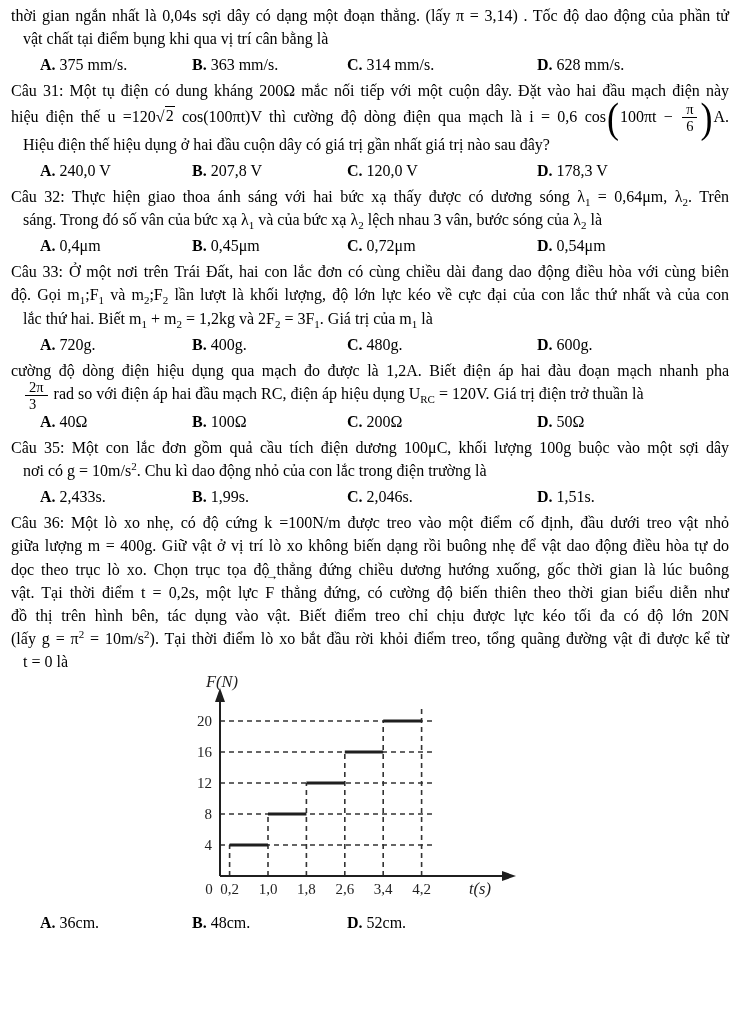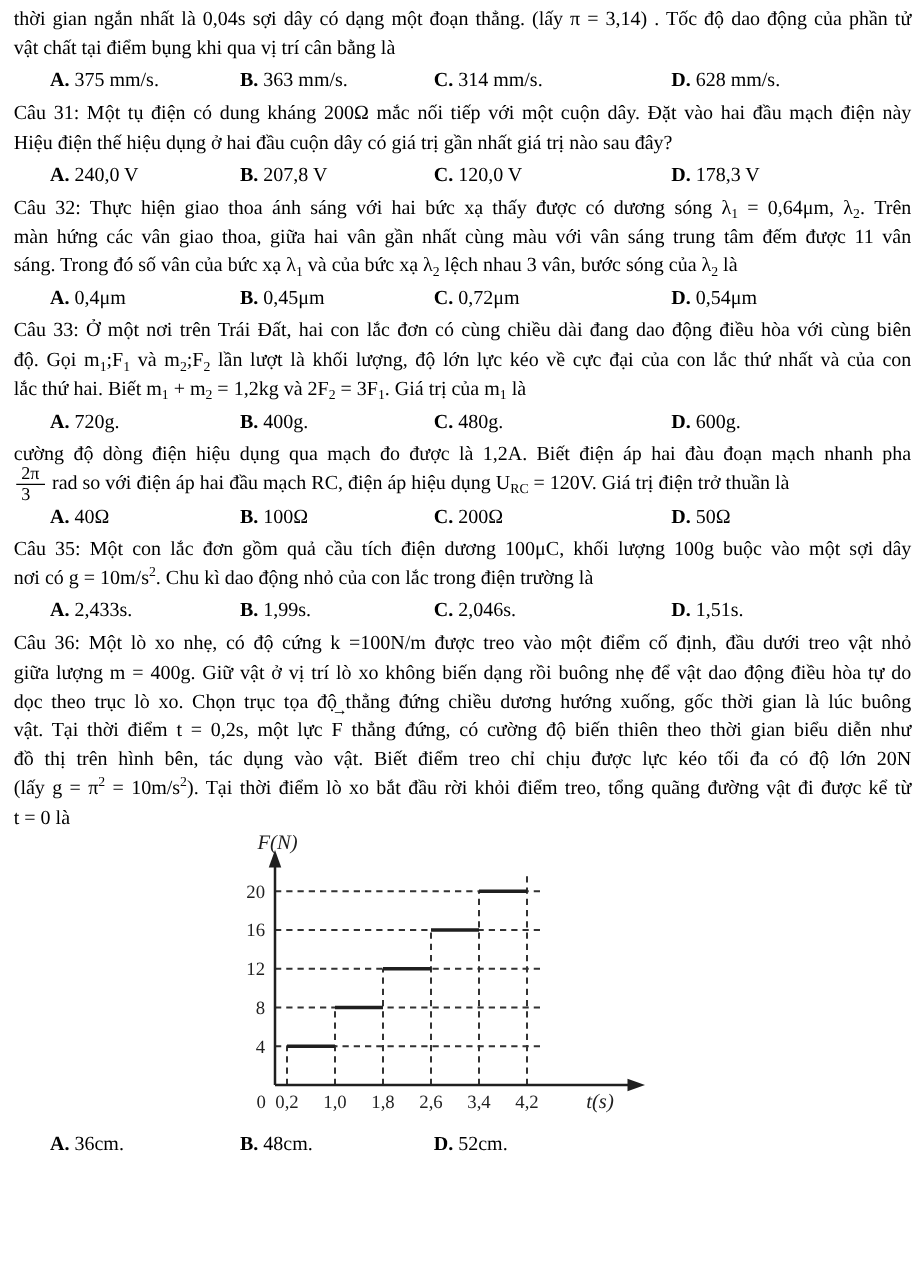--- a/index.html
+++ b/index.html
@@ -8,21 +8,21 @@
     background:#ffffff;color:#000;
     font-family:"Liberation Serif","DejaVu Serif",serif;
     font-size:16px;
   }
   .page{padding:4px 8px 0 11px;width:718px;}
   .para{margin:0;}
   .line{
     text-align:justify;text-align-last:justify;
     line-height:23.2px;min-height:23.2px;
   }
-  .line.last{text-align-last:left;}
+  .line.last{text-align-last:left;margin-left:12px;}
   .bold{font-weight:normal;}
   .opts{
     display:grid;grid-template-columns:152px 155px 190px 1fr;
     padding-left:29px;height:29px;line-height:29px;align-items:center;
   }
   .opt .k{font-weight:bold;}
   .sub{font-size:11px;vertical-align:-3.5px;line-height:0;}
   .sup{font-size:11px;vertical-align:6px;line-height:0;}
   .ol{border-top:1.2px solid #000;padding:0 1px;}
   .frac{
@@ -53,31 +53,31 @@
         <div class="line last"><span class="run">vật chất tại điểm bụng khi qua vị trí cân bằng là</span></div>
       </div>
       <div class="opts">
         <span class="opt"><span class="k">A.</span><span class="v"> 375 mm/s.</span></span>
         <span class="opt"><span class="k">B.</span><span class="v"> 363 mm/s.</span></span>
         <span class="opt"><span class="k">C.</span><span class="v"> 314 mm/s.</span></span>
         <span class="opt"><span class="k">D.</span><span class="v"> 628 mm/s.</span></span>
       </div>
       <div class="para">
         <div class="line"><span class="bold">Câu 31:</span><span class="run"> Một tụ điện có dung kháng 200Ω mắc nối tiếp với một cuộn dây. Đặt vào hai đầu mạch điện này</span></div>
+        <div class="line"><span class="run">hiệu điện thế u =120√</span><span class="ol">2</span><span class="run"> cos(100πt)V thì cường độ dòng điện qua mạch là i = 0,6 cos</span><span class="bigp">(</span><span class="run">100πt − </span><span class="frac"><span class="num">π</span><span class="den">6</span></span><span class="bigp">)</span><span class="run">A.</span></div>
         <div class="line last"><span class="run">Hiệu điện thế hiệu dụng ở hai đầu cuộn dây có giá trị gần nhất giá trị nào sau đây?</span></div>
       </div>
       <div class="opts">
         <span class="opt"><span class="k">A.</span><span class="v"> 240,0 V</span></span>
         <span class="opt"><span class="k">B.</span><span class="v"> 207,8 V</span></span>
         <span class="opt"><span class="k">C.</span><span class="v"> 120,0 V</span></span>
         <span class="opt"><span class="k">D.</span><span class="v"> 178,3 V</span></span>
       </div>
       <div class="para">
         <div class="line"><span class="bold">Câu 32:</span><span class="run"> Thực hiện giao thoa ánh sáng với hai bức xạ thấy được có dương sóng λ</span><span class="sub">1</span><span class="run"> = 0,64μm, λ</span><span class="sub">2</span><span class="run">. Trên</span></div>
-        <div class="line"><span class="run">màn hứng các vân giao thoa, giữa hai vân gần nhất cùng màu với vân sáng trung tâm đếm được 11 vân</span></div>
         <div class="line last"><span class="run">sáng. Trong đó số vân của bức xạ λ</span><span class="sub">1</span><span class="run"> và của bức xạ λ</span><span class="sub">2</span><span class="run"> lệch nhau 3 vân, bước sóng của λ</span><span class="sub">2</span><span class="run"> là</span></div>
       </div>
       <div class="opts">
         <span class="opt"><span class="k">A.</span><span class="v"> 0,4μm</span></span>
         <span class="opt"><span class="k">B.</span><span class="v"> 0,45μm</span></span>
         <span class="opt"><span class="k">C.</span><span class="v"> 0,72μm</span></span>
         <span class="opt"><span class="k">D.</span><span class="v"> 0,54μm</span></span>
       </div>
       <div class="para">
         <div class="line"><span class="bold">Câu 33:</span><span class="run"> Ở một nơi trên Trái Đất, hai con lắc đơn có cùng chiều dài đang dao động điều hòa với cùng biên</span></div>

